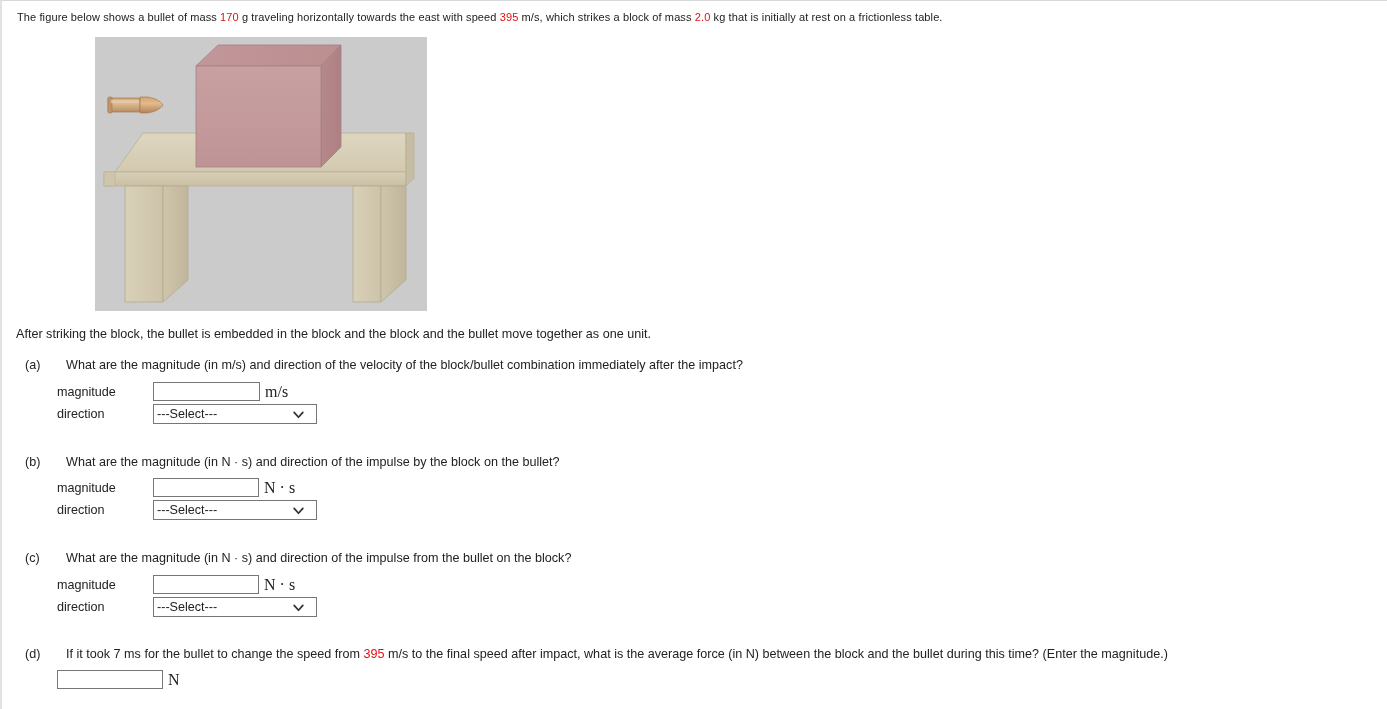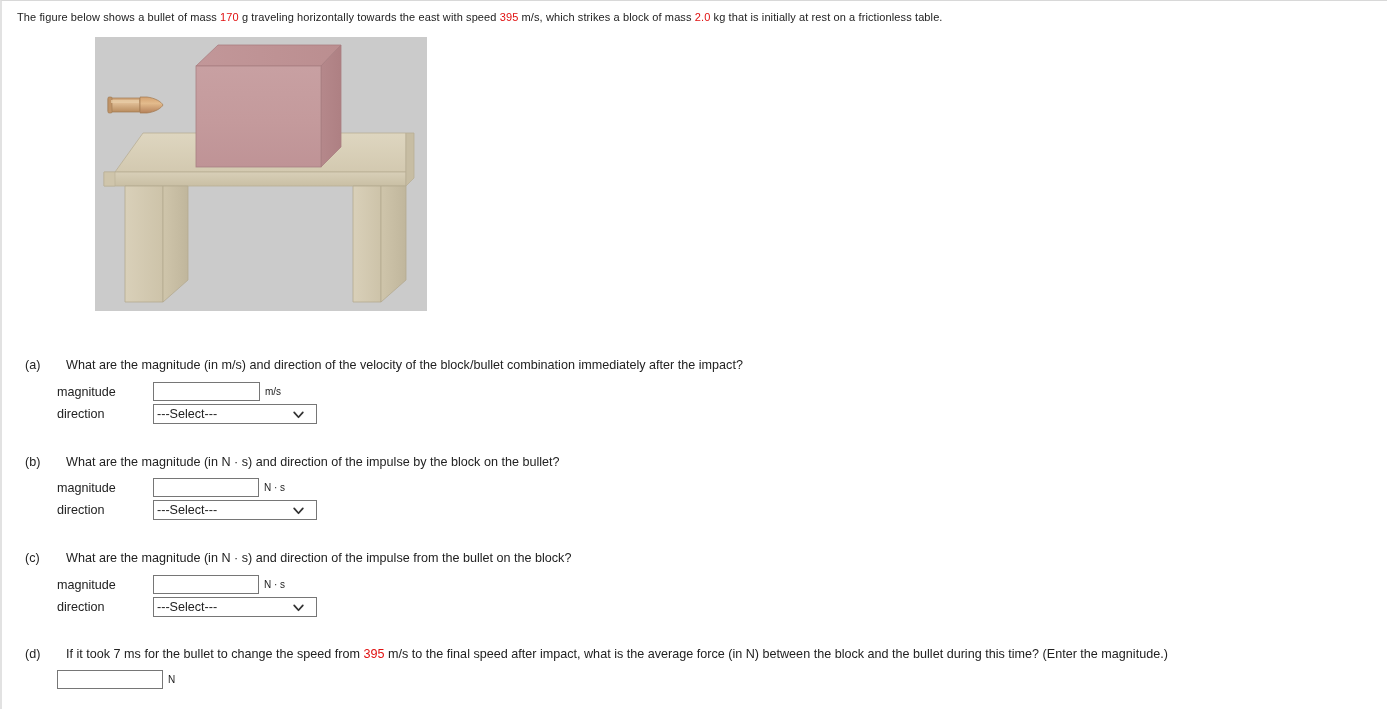--- a/index.html
+++ b/index.html
@@ -94,21 +94,22 @@
     background: #ffffff;
     font-family: "Liberation Sans", sans-serif;
     font-size: 12.6px;
     padding: 0 3px;
     color: #222;
     outline: none;
   }
   .unit {
     margin-left: 5px;
     white-space: nowrap;
-    font-size: 10px;
+    font-size: 16px;
+    font-family: Liberation Serif, serif;
   }
   .ans-select {
     box-sizing: border-box;
     width: 164px;
     height: 20px;
     border: 1px solid #767676;
     background: #ffffff;
     font-family: "Liberation Sans", sans-serif;
     font-size: 12.6px;
     color: #222;
@@ -213,20 +214,21 @@
 
         <rect x="13" y="60" width="4" height="16" rx="1" fill="#c09468" stroke="#a07a52" stroke-width="0.6"></rect>
 
         <path d="M45,60 L52,60 C60,61 66,64.5 68,68 C66,71.5 60,75 52,76 L45,76 Z" fill="url(#bulletTip)" stroke="#a07a52" stroke-width="0.7"></path>
 
         <rect x="16" y="63" width="28" height="3" fill="#e8cda8" opacity="0.75"></rect>
       </g>
     </svg>
   </div>
 
+  <div class="after-text">After striking the block, the bullet is embedded in the block and the block and the bullet move together as one unit.</div>
 
   <div class="part" style="left:23px; top:356px;">
     <span class="part-label">(a)</span>
     <span class="part-q">What are the magnitude (in m/s) and direction of the velocity of the block/bullet combination immediately after the impact?</span>
   </div>
   <div class="row" style="left:55px; top:381px;">
     <span class="row-label">magnitude</span>
     <input class="ans-input" style="width: 107px;" type="text" value="">
     <span class="unit">m/s</span>
   </div>

